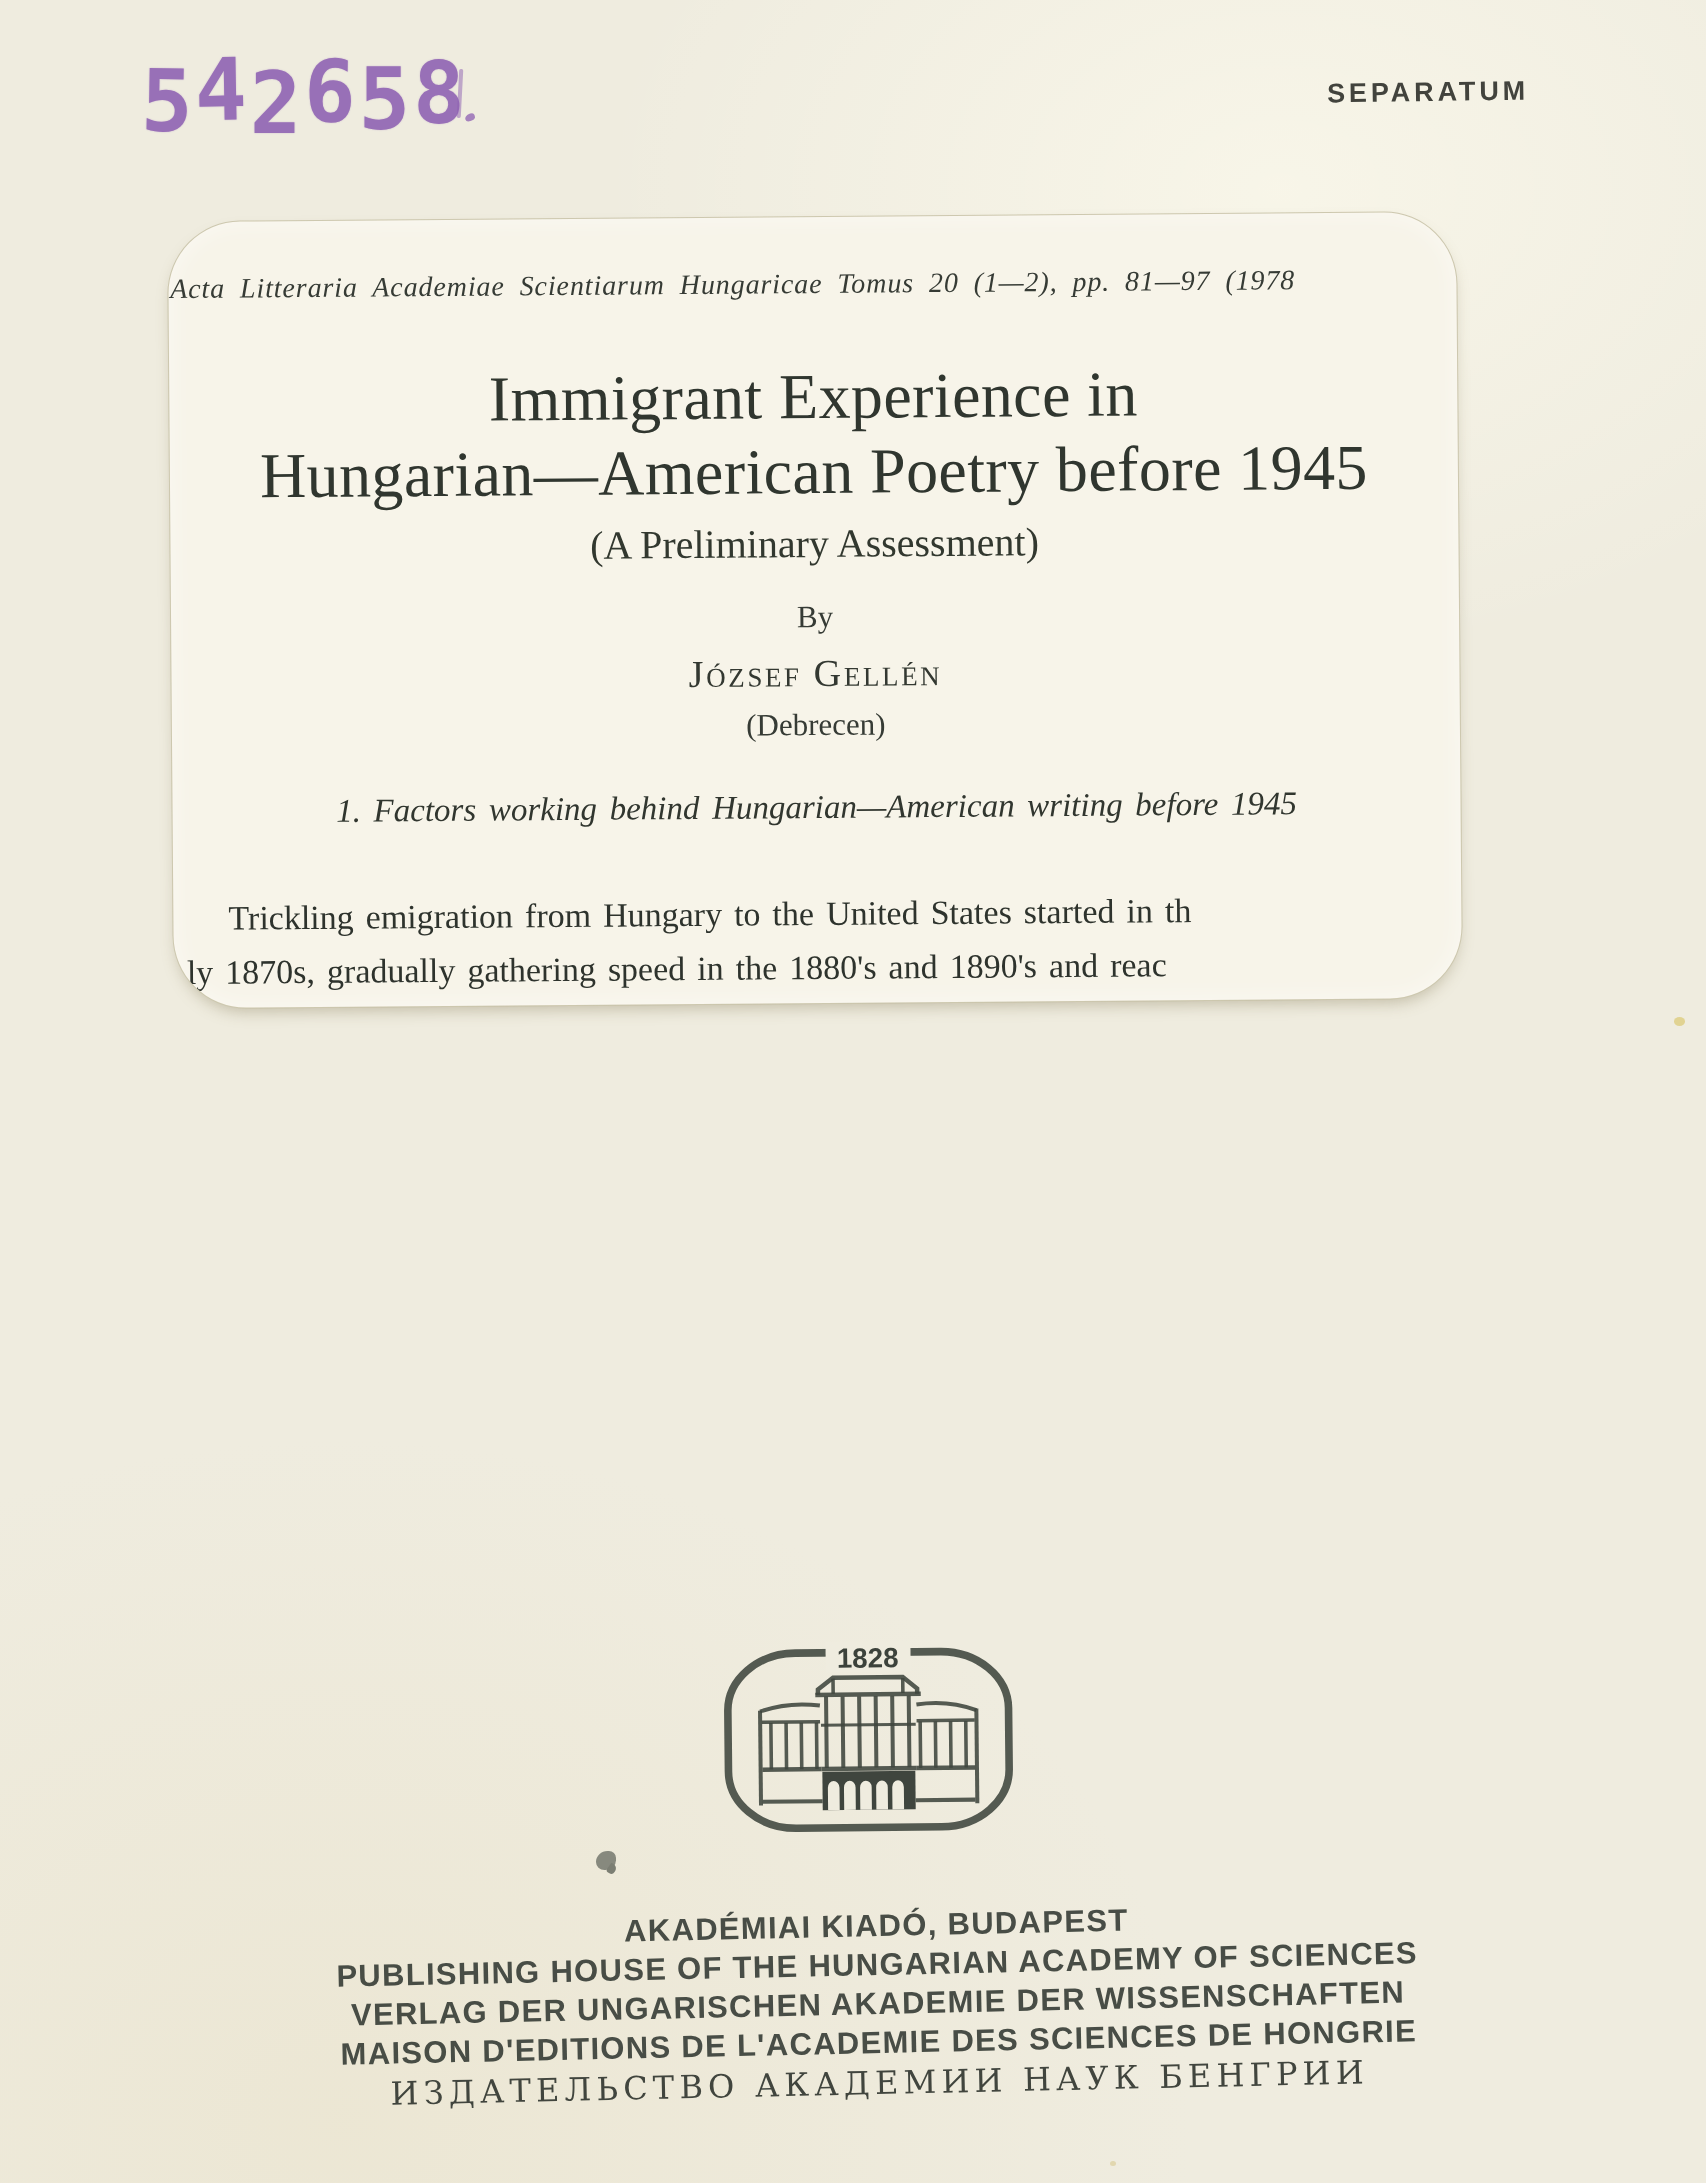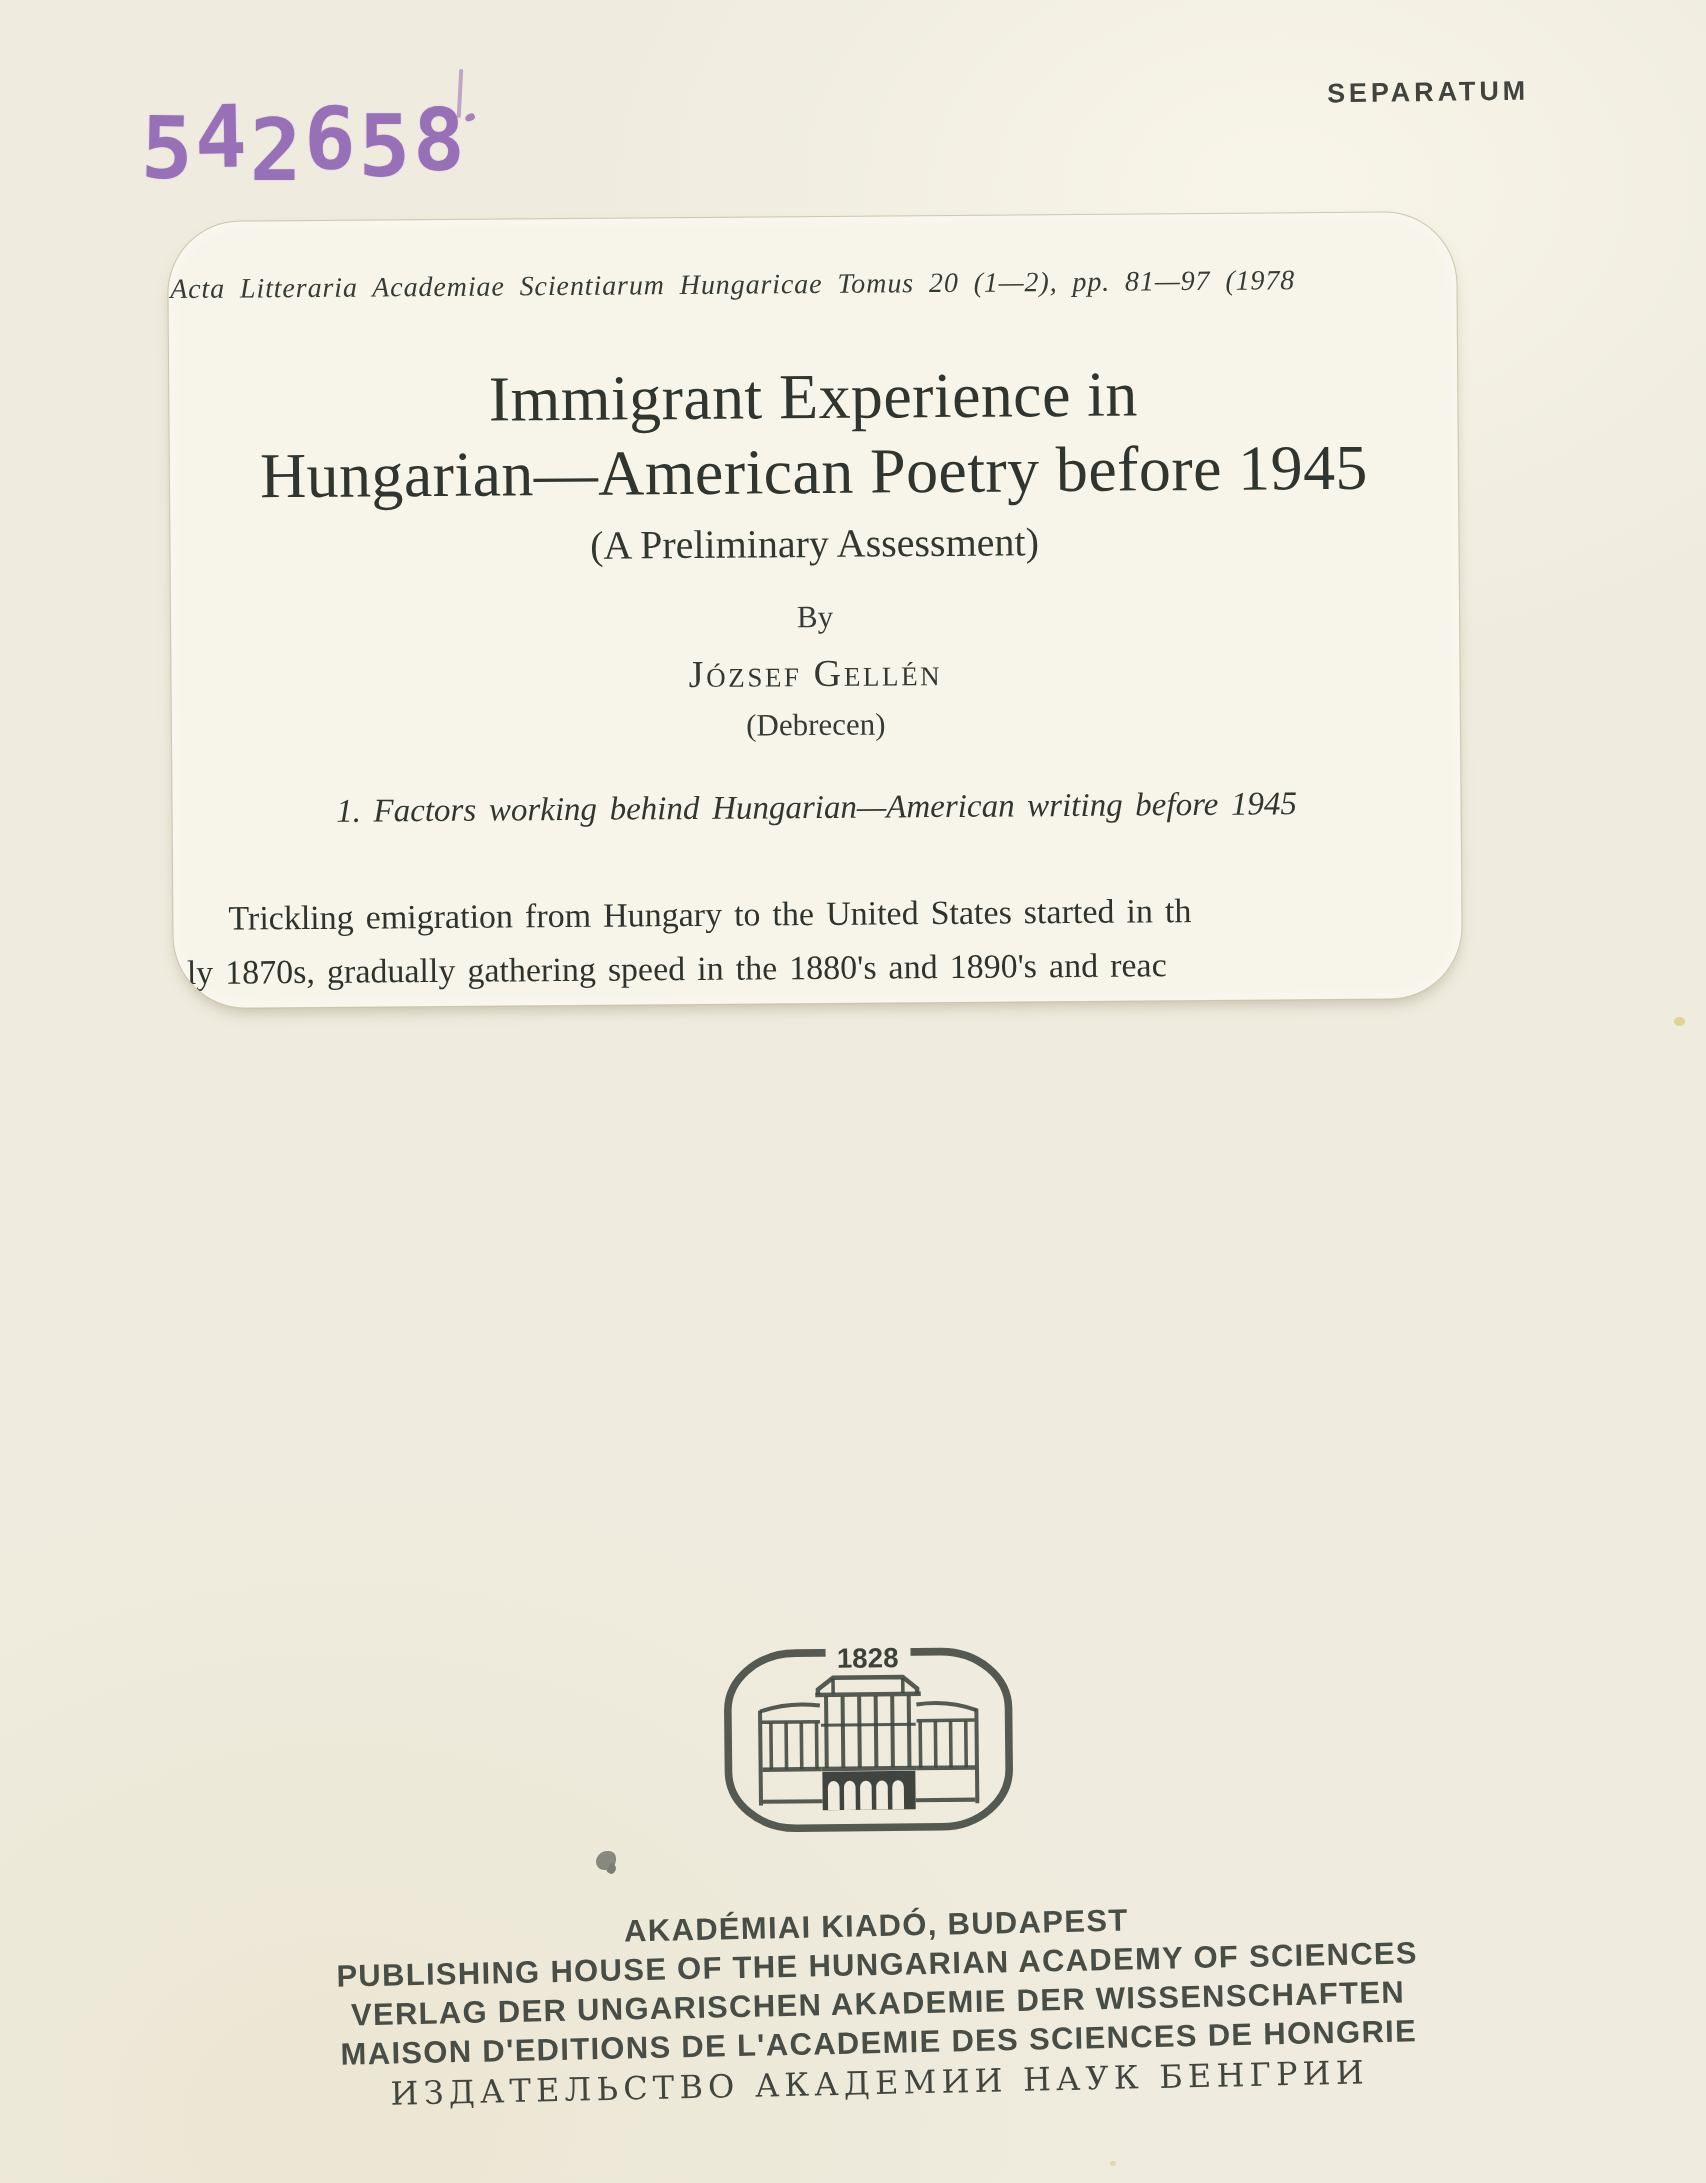--- a/index.html
+++ b/index.html
@@ -9,21 +9,21 @@
       radial-gradient(1135px 786px at 75% 8%, rgba(255,253,240,.55), rgba(255,253,240,0) 60%),
       radial-gradient(1310px 1048px at 20% 90%, rgba(232,224,198,.45), rgba(232,224,198,0) 65%),
       #efecdf;
     font-family:"Liberation Serif", serif;color:#2f342e;
   }
   
   .stamp{
     position:absolute;left:141px;top:38px;
     font-family:"DejaVu Sans Mono", monospace;font-weight:bold;
     font-size:86px;letter-spacing:2.6px;color:#8d5fb2;opacity:.88;
-    text-shadow:0 0 1.7px rgba(141,95,178,.45);white-space:nowrap;margin-top:47px;
+    text-shadow:0 0 1.7px rgba(141,95,178,.45);white-space:nowrap;
   }
   .stamp .ch{display:inline-block;}
   .stamp .ch-0{transform:translateY(13px) rotate(1deg);}
   .stamp .ch-1{transform:translateY(1.7px) rotate(-1deg);}
   .stamp .ch-2{transform:translateY(15px);}
   .stamp .ch-3{transform:translateY(3.5px) rotate(1deg);}
   .stamp .ch-4{transform:translateY(11.4px);}
   .stamp .ch-5{transform:translateY(5.2px);font-weight:900;}
   .stamp-tick{
     position:absolute;left:458px;top:69px;width:4.4px;height:49px;

